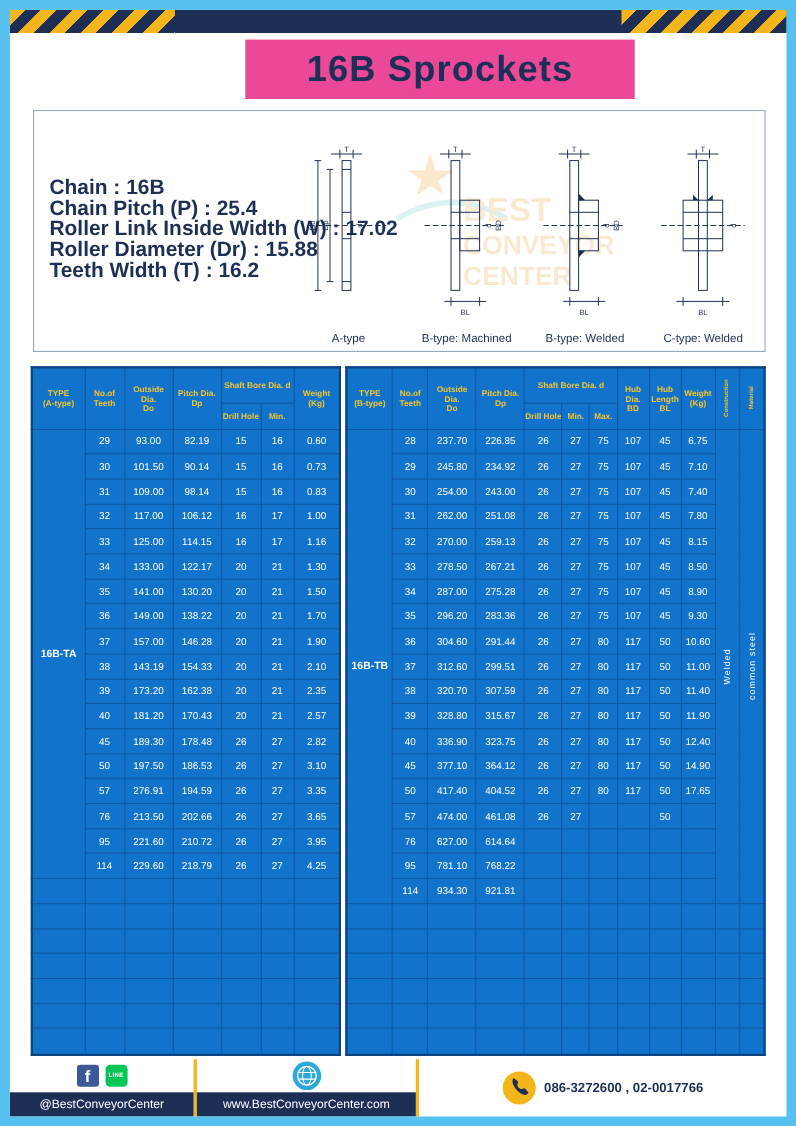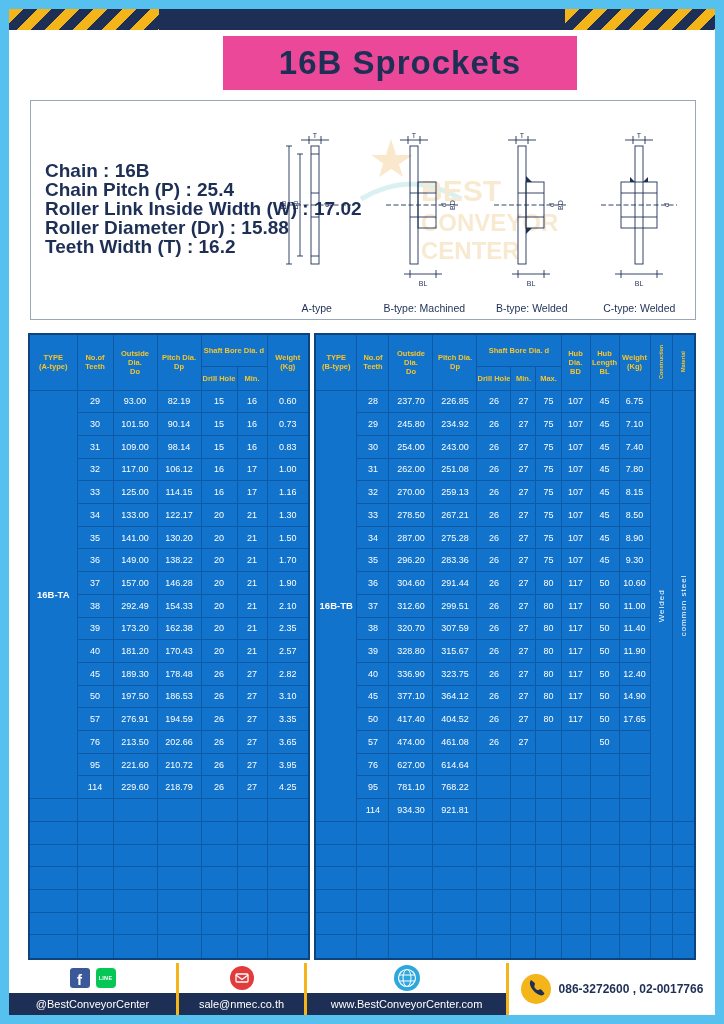--- a/index.html
+++ b/index.html
@@ -301,21 +301,21 @@
         <tr>
           <td>37</td>
           <td>157.00</td>
           <td>146.28</td>
           <td>20</td>
           <td>21</td>
           <td>1.90</td>
         </tr>
         <tr>
           <td>38</td>
-          <td>292.49</td>
+          <td>143.19</td>
           <td>154.33</td>
           <td>20</td>
           <td>21</td>
           <td>2.10</td>
         </tr>
         <tr>
           <td>39</td>
           <td>173.20</td>
           <td>162.38</td>
           <td>20</td>
@@ -796,33 +796,20 @@
           <span>f</span>
         </div>
       <div class="icon-line">
           <span>LINE</span>
         </div>
     </div>
     <div class="fband">
       <span>@BestConveyorCenter</span>
     </div>
   </div>
-  <div class="fcell fc2 sep">
-    <div class="ficons">
-      <div class="icon-circle icon-mail">
-        <svg width="24" height="24" viewBox="0 0 24 24">
-          <rect x="6" y="8" width="12" height="8" rx="1" fill="none" stroke="#fff" stroke-width="1.3"></rect>
-          <polyline points="6,9 12,13.5 18,9" fill="none" stroke="#fff" stroke-width="1.3"></polyline>
-        </svg>
-      </div>
-    </div>
-    <div class="fband">
-      <span>sale@nmec.co.th</span>
-    </div>
-  </div>
   <div class="fcell fc3 sep">
     <div class="ficons">
       <div class="icon-circle icon-globe">
         <svg width="26" height="26" viewBox="0 0 26 26">
           <circle cx="13" cy="13" r="8.5" fill="none" stroke="#fff" stroke-width="1.2"></circle>
           <ellipse cx="13" cy="13" rx="4" ry="8.5" fill="none" stroke="#fff" stroke-width="1"></ellipse>
           <line x1="5" y1="10" x2="21" y2="10" stroke="#fff" stroke-width="1"></line>
           <line x1="5" y1="16" x2="21" y2="16" stroke="#fff" stroke-width="1"></line>
         </svg>
       </div>

